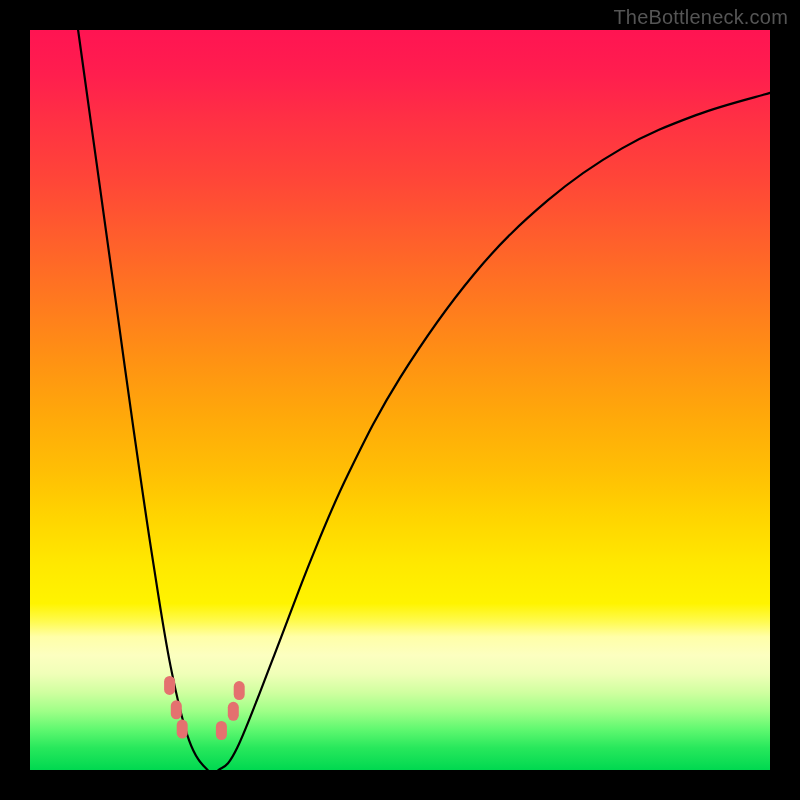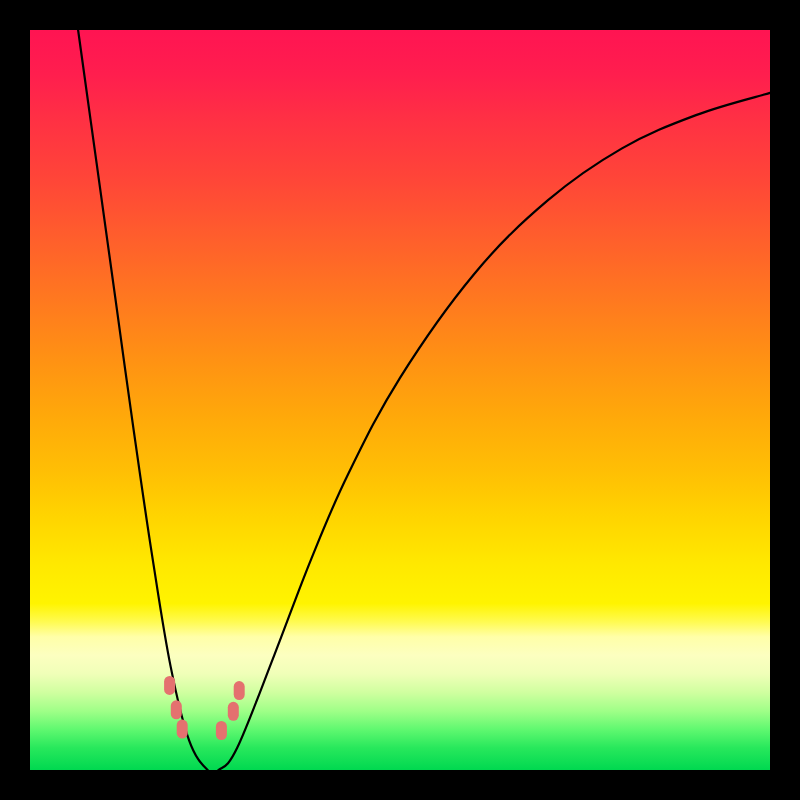--- a/index.html
+++ b/index.html
@@ -74,20 +74,21 @@
   }
   .marker {
     fill: #e4716f;
     stroke: none;
   }
 </style>
 </head>
 <body>
 
 <div class="frame">
+  <div class="watermark">TheBottleneck.com</div>
   <div class="plot-area">
     <svg class="curve" viewBox="0 0 740 740" preserveAspectRatio="none">
       <path id="curve-path" class="curve-path" d="M 48.1 0.0 C 51.4 24.0, 59.9 85.2, 66.6 133.2 C 73.3 181.2, 78.4 218.4, 85.1 266.4 C 91.8 314.4, 96.9 353.0, 103.6 399.6 C 110.3 446.2, 115.4 482.8, 122.1 525.4 C 128.8 568.0, 133.9 603.1, 140.6 636.4 C 147.3 669.7, 152.4 691.8, 159.1 710.4 C 165.8 729.0, 172.3 734.7, 177.6 740.0 C 182.9 745.3, 183.4 744.0, 188.7 740.0 C 194.0 736.0, 197.2 738.4, 207.2 717.8 C 217.2 697.2, 230.9 659.3, 244.2 625.3 C 257.5 591.3, 267.9 561.7, 281.2 529.1 C 294.5 496.5, 302.2 476.6, 318.2 444.0 C 334.2 411.4, 347.4 383.8, 370.0 347.8 C 392.6 311.8, 417.4 276.2, 444.0 244.2 C 470.6 212.2, 491.4 192.8, 518.0 170.2 C 544.6 147.6, 565.4 133.7, 592.0 118.4 C 618.6 103.1, 639.4 95.1, 666.0 85.1 C 692.6 75.1, 726.7 66.9, 740.0 62.9"></path>
       <g id="marker-group">
           <rect x="134.1" y="645.9" width="11" height="19" rx="5.5" ry="5.5" class="marker"></rect>
           <rect x="140.8" y="670.3" width="11" height="19" rx="5.5" ry="5.5" class="marker"></rect>
           <rect x="146.7" y="689.6" width="11" height="19" rx="5.5" ry="5.5" class="marker"></rect>
           <rect x="185.9" y="691.0" width="11" height="19" rx="5.5" ry="5.5" class="marker"></rect>
           <rect x="197.8" y="671.8" width="11" height="19" rx="5.5" ry="5.5" class="marker"></rect>
           <rect x="203.7" y="651.1" width="11" height="19" rx="5.5" ry="5.5" class="marker"></rect>

